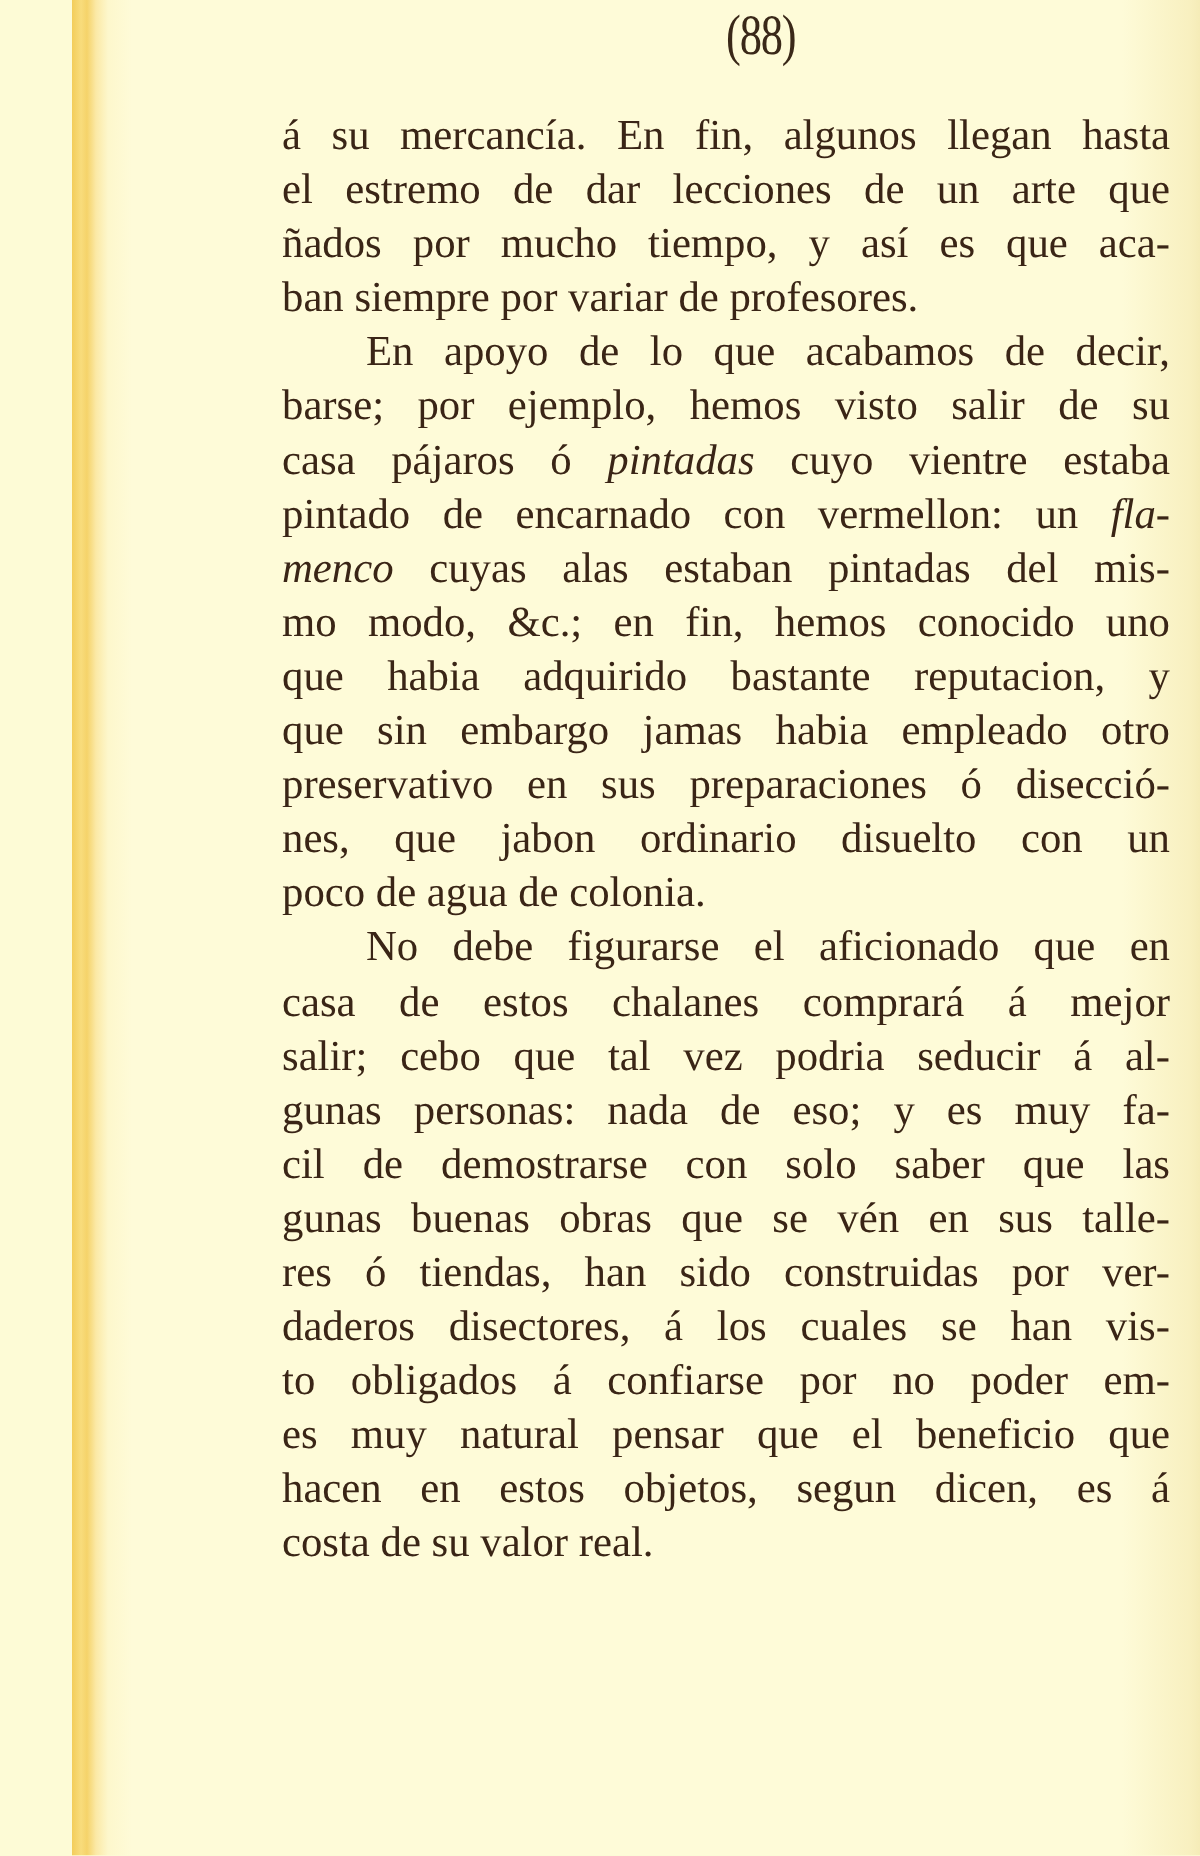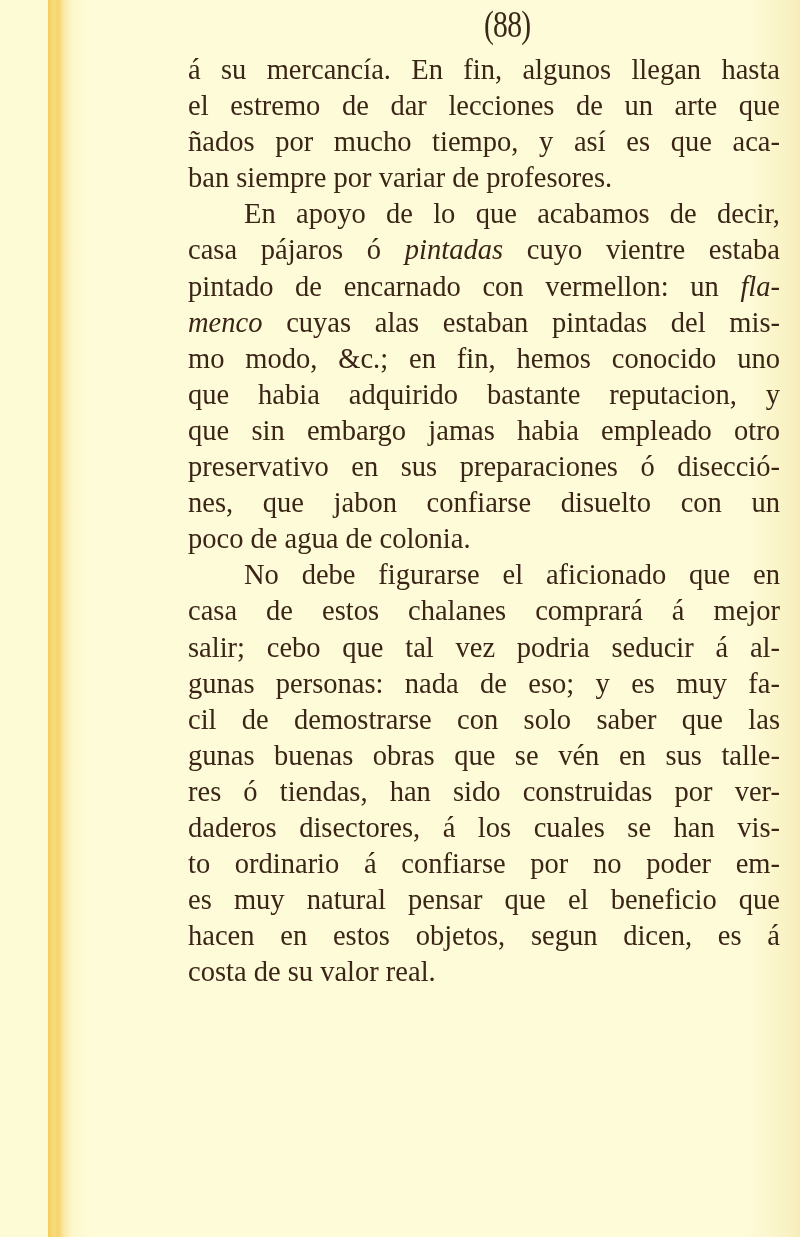--- a/index.html
+++ b/index.html
@@ -34,21 +34,21 @@
       box-sizing: border-box;
       text-align: center;
       font-size: 38px;
       color: #3a2818;
       letter-spacing: -1px;
       transform: scaleX(0.78);
       transform-origin: 465px 0;
     }
     .text-block {
       position: absolute;
-      top: 52px;
+      top: 73px;
       left: 140px;
       width: 592px;
       color: #3a2516;
       font-size: 28.5px;
       line-height: 36.1px;
     }
     .line {
       display: block;
       white-space: nowrap;
       text-align: justify;
@@ -84,38 +84,39 @@
   <div class="page-number">(88)</div>
   <div class="text-block" id="text-block">
       <div>
         <span class="line"><span class="inner">á su mercancía. En fin, algunos llegan hasta</span></span>
         <span class="line"><span class="inner">el estremo de dar lecciones de un arte que</span></span>
         <span class="line"><span class="inner">ñados por mucho tiempo, y así es que aca-</span></span>
         <span class="line last"><span class="inner">ban siempre por variar de profesores.</span></span>
       </div>
       <div>
         <span class="line indent"><span class="inner">En apoyo de lo que acabamos de decir,</span></span>
+        <span class="line"><span class="inner">barse; por ejemplo, hemos visto salir de su</span></span>
         <span class="line"><span class="inner">casa pájaros ó <em>pintadas</em> cuyo vientre estaba</span></span>
         <span class="line"><span class="inner">pintado de encarnado con vermellon: un <em>fla-</em></span></span>
         <span class="line"><span class="inner"><em>menco</em> cuyas alas estaban pintadas del mis-</span></span>
         <span class="line"><span class="inner">mo modo, &amp;c.; en fin, hemos conocido uno</span></span>
         <span class="line"><span class="inner">que habia adquirido bastante reputacion, y</span></span>
         <span class="line"><span class="inner">que sin embargo jamas habia empleado otro</span></span>
         <span class="line"><span class="inner">preservativo en sus preparaciones ó disecció-</span></span>
-        <span class="line"><span class="inner">nes, que jabon confiarse disuelto con un</span></span>
+        <span class="line"><span class="inner">nes, que jabon ordinario disuelto con un</span></span>
         <span class="line last"><span class="inner">poco de agua de colonia.</span></span>
       </div>
       <div>
         <span class="line indent"><span class="inner">No debe figurarse el aficionado que en</span></span>
         <span class="line"><span class="inner">casa de estos chalanes comprará á mejor</span></span>
         <span class="line"><span class="inner">salir; cebo que tal vez podria seducir á al-</span></span>
         <span class="line"><span class="inner">gunas personas: nada de eso; y es muy fa-</span></span>
         <span class="line"><span class="inner">cil de demostrarse con solo saber que las</span></span>
         <span class="line"><span class="inner">gunas buenas obras que se vén en sus talle-</span></span>
         <span class="line"><span class="inner">res ó tiendas, han sido construidas por ver-</span></span>
         <span class="line"><span class="inner">daderos disectores, á los cuales se han vis-</span></span>
-        <span class="line"><span class="inner">to ordinario á confiarse por no poder em-</span></span>
+        <span class="line"><span class="inner">to obligados á confiarse por no poder em-</span></span>
         <span class="line"><span class="inner">es muy natural pensar que el beneficio que</span></span>
         <span class="line"><span class="inner">hacen en estos objetos, segun dicen, es á</span></span>
         <span class="line last"><span class="inner">costa de su valor real.</span></span>
       </div>
     </div>
 </div>
 
 </body></html>

